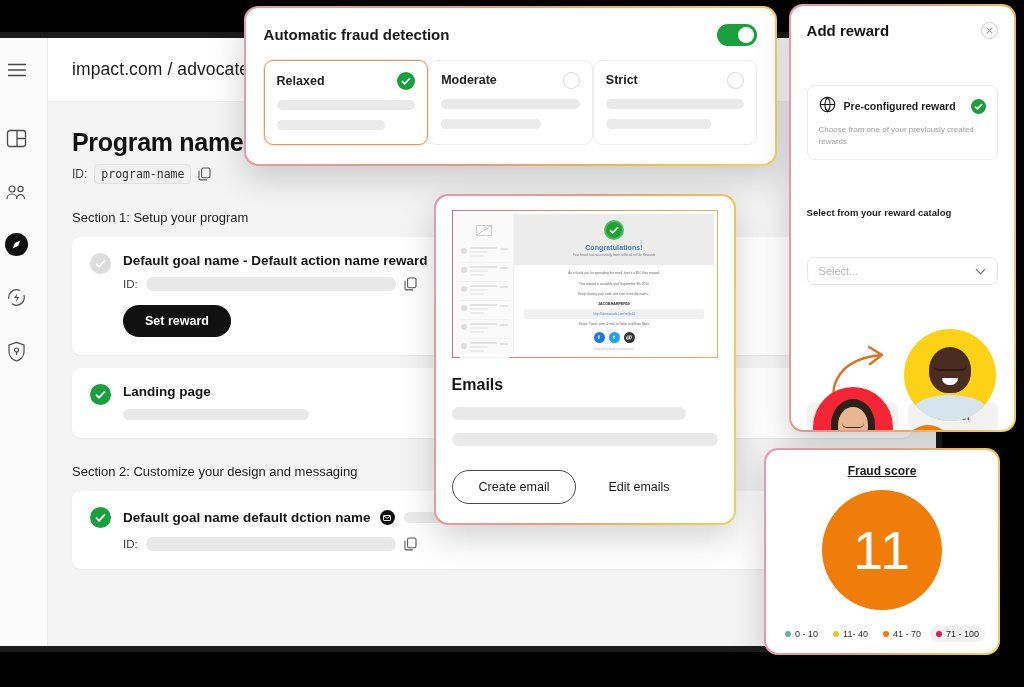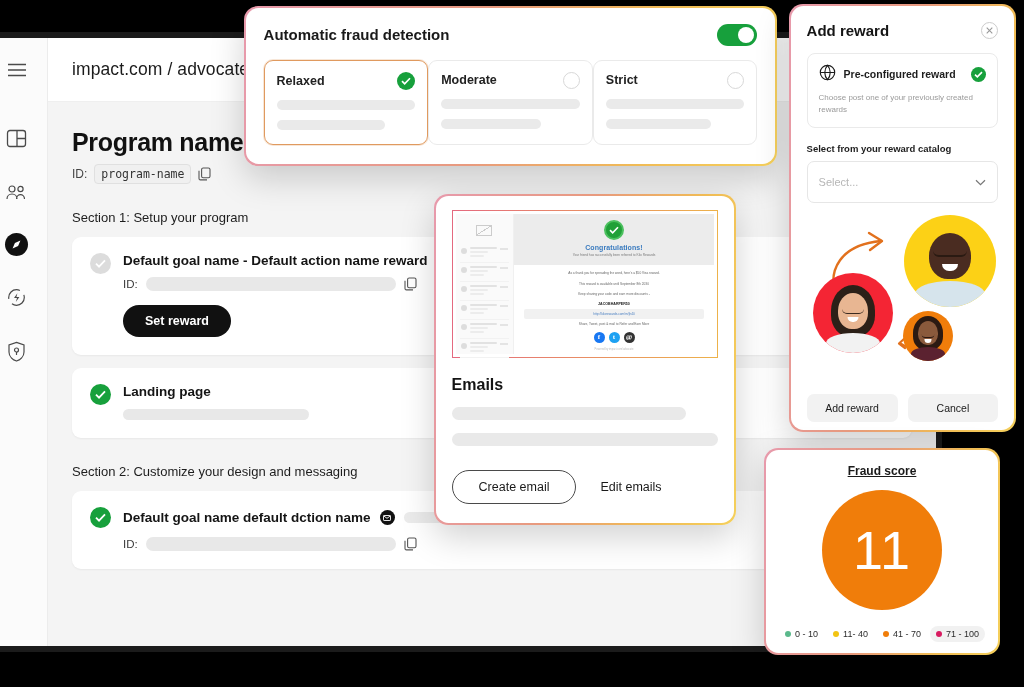--- a/index.html
+++ b/index.html
@@ -140,37 +140,37 @@
   .ep-body{padding:6px 10px;text-align:center;width:100%;}
   .ep-body p{font-size:3.2px;color:#666;line-height:1.6;margin-bottom:5px;}
   .ep-code{font-size:3.6px;font-weight:700;color:#222;}
   .ep-link{background:#f1f1f1;border-radius:2px;padding:3px;margin:3px 0;font-size:3.2px;color:#4a7fc1;}
   .ep-socials{display:flex;gap:4px;justify-content:center;margin-top:4px;}
   .ep-soc{width:11px;height:11px;border-radius:50%;display:flex;align-items:center;justify-content:center;color:#fff;font-size:7px;font-weight:700;font-family:"Liberation Serif",serif;}
   .ep-foot{font-size:2.6px;color:#bbb;margin-top:5px;}
 
   .em-title{font-size:16px;font-weight:700;color:#141414;margin-top:18px;}
   .em-sk{height:13px;background:#e9e9e9;border-radius:7px;margin-top:13px;}
-  .em-actions{display:flex;align-items:center;gap:24px;margin-top:24px;}
+  .em-actions{display:flex;align-items:center;gap:32px;margin-top:24px;}
   .btn-outline{border:1.2px solid #4a4a4a;background:#fff;border-radius:20px;padding:9px 26px;font-size:12.5px;color:#1a1a1a;font-family:inherit;cursor:pointer;}
   .link-btn{font-size:12.5px;color:#1a1a1a;cursor:pointer;background:none;border:none;font-family:inherit;}
 
   
   #reward-card { left: 789px; top: 4px; width: 227px; height: 428px; }
-  .rw-pad { padding: 16px 16px 8px 16px; height:100%; display:flex; flex-direction:column; }
+  .rw-pad { padding: 16px 16px 0 16px; height:100%; display:flex; flex-direction:column;gap:32px; }
   .rw-top{display:flex;align-items:center;justify-content:space-between;}
   .rw-title{font-size:15px;font-weight:700;color:#151515;}
   .x-btn{width:17px;height:17px;border-radius:50%;border:1px solid #ccc;display:flex;align-items:center;justify-content:center;color:#888;font-size:10px;cursor:pointer;}
   .rw-opt{border:1px solid #eaeaea;border-radius:8px;padding:10px 11px 11px 11px;margin-top:14px;}
   .rw-opt-head{display:flex;align-items:center;gap:8px;}
   .rw-opt-name{font-size:10.5px;font-weight:700;color:#1d1d1d;flex:1;}
   .rw-check{width:15px;height:15px;border-radius:50%;background:#17a03c;display:flex;align-items:center;justify-content:center;flex:0 0 15px;}
   .rw-desc{font-size:8px;color:#9a9a9a;line-height:1.55;margin-top:7px;}
   .rw-flabel{font-size:9.5px;font-weight:700;color:#1d1d1d;margin-top:15px;}
-  .rw-select{border:1px solid #e6e6e6;border-radius:7px;height:42px;display:flex;align-items:center;justify-content:space-between;padding:0 11px;margin-top:7px;cursor:pointer;}
+  .rw-select{border:1px solid #e6e6e6;border-radius:7px;height:28px;display:flex;align-items:center;justify-content:space-between;padding:0 11px;margin-top:7px;cursor:pointer;}
   .rw-select span{font-size:11px;color:#b6b6b6;}
   .rw-art{position:relative;flex:1;margin-top:4px;}
   .av{position:absolute;border-radius:50%;overflow:hidden;}
   .av .head{position:absolute;left:50%;transform:translateX(-50%);border-radius:50% 50% 45% 45%;}
   .av .body{position:absolute;left:50%;transform:translateX(-50%);border-radius:50% 50% 0 0;}
   #av-yellow{width:92px;height:92px;background:#fcd116;right:2px;top:8px;}
   #av-red{width:80px;height:80px;background:#f42534;left:6px;top:66px;}
   #av-orange{width:50px;height:50px;background:#f07d0a;left:96px;top:104px;}
   .rw-actions{display:flex;gap:10px;margin-top:6px;}
   .btn-soft{flex:1;background:#f2f2f2;border:none;border-radius:7px;padding:8px 0;font-size:10.5px;color:#1a1a1a;font-family:inherit;cursor:pointer;}
@@ -497,21 +497,21 @@
                   <path d="M1.3 8.5h14.4M8.5 1.3c3.6 3.9 3.6 10.5 0 14.4-3.6-3.9-3.6-10.5 0-14.4z"></path>
                 </svg>
           </span>
           <span class="rw-opt-name">Pre-configured reward</span>
           <span class="rw-check">
             <svg width="9" height="7" viewBox="0 0 11 9" fill="none" stroke="#fff" stroke-width="2">
                   <path d="M1 4.6 4 7.6 10 1.4"></path>
                 </svg>
           </span>
         </div>
-        <div class="rw-desc">Choose post one of your previously created rewards</div>
+        <div class="rw-desc">Choose from one of your previously created rewards</div>
       </div>
 
       <div class="rw-flabel">Select from your reward catalog</div>
       <div class="rw-select">
         <span>Select...</span>
         <span>
           <svg width="11" height="7" viewBox="0 0 11 7" fill="none" stroke="#777" stroke-width="1.2">
                 <path d="M1 1.3 5.5 5.7 10 1.3"></path>
               </svg>
         </span>

